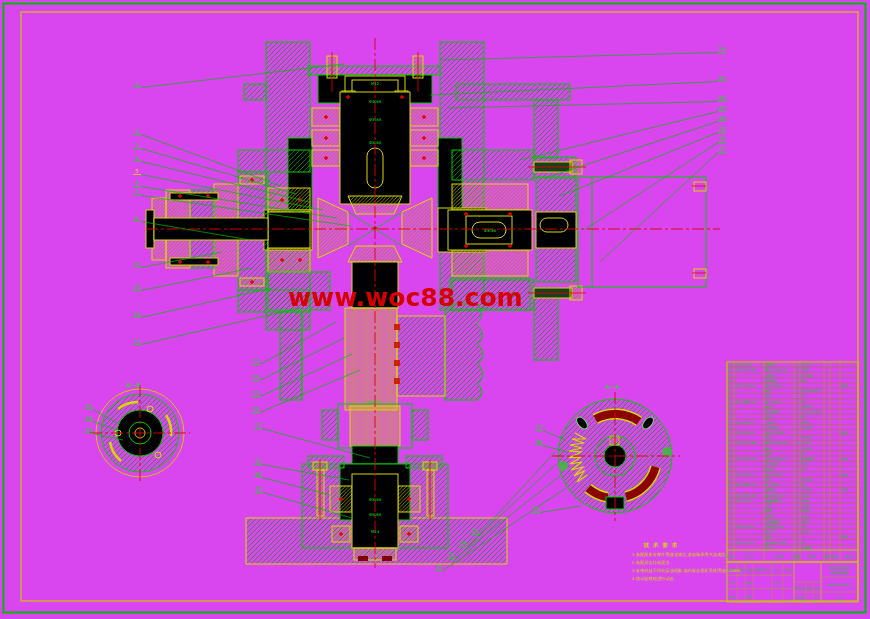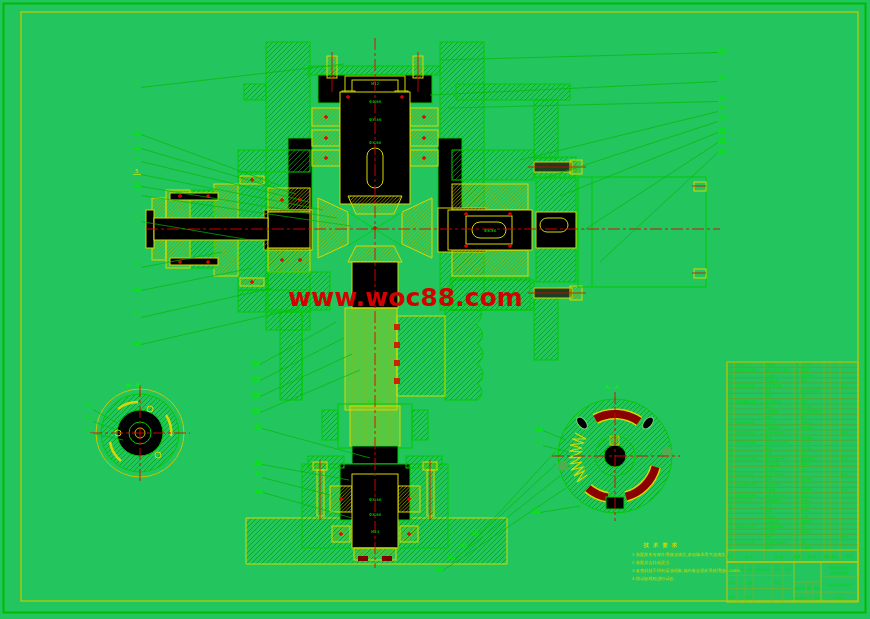--- a/index.html
+++ b/index.html
@@ -1,16 +1,16 @@
 <!DOCTYPE html>
 <html><head>
 <meta charset="utf-8">
 <style>
   html,body{margin:0;padding:0;background:#000;}
-  #stage{position:relative;width:870px;height:619px;background:#22c55e;overflow:hidden;
+  #stage{position:relative;width:870px;height:619px;background:#d946ef;overflow:hidden;
          font-family:"DejaVu Sans",sans-serif;}
   svg{position:absolute;left:0;top:0;}
   text{font-family:"DejaVu Sans",sans-serif;}
 </style>
 </head>
 <body>
 
 <div id="stage">
 <svg id="cad" width="870" height="619" viewBox="0 0 870 619">
   <defs>

